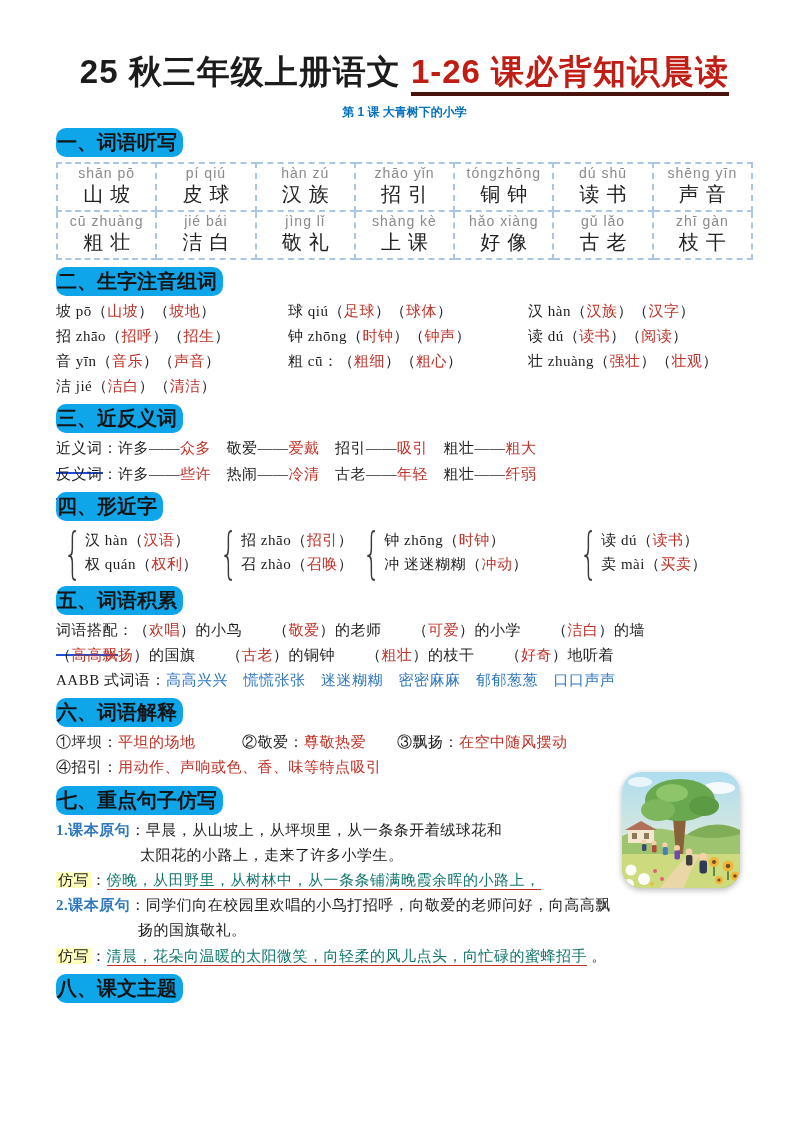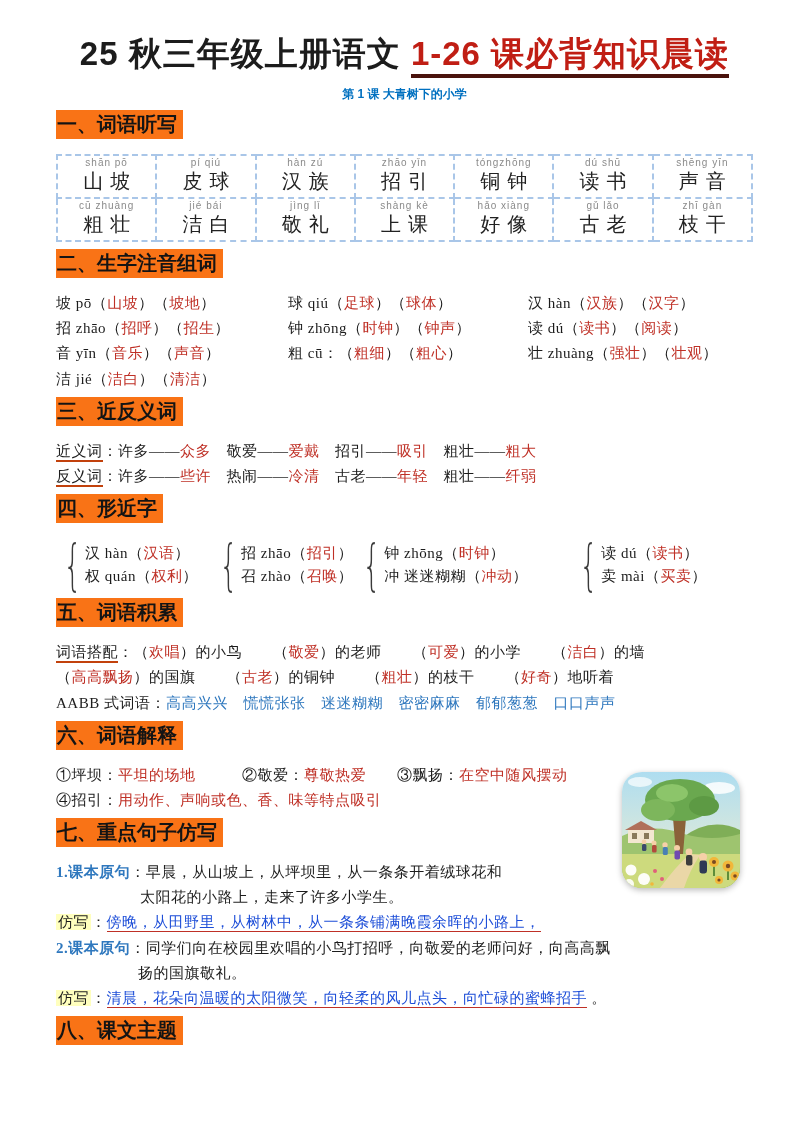--- a/index.html
+++ b/index.html
@@ -12,58 +12,59 @@
     font-family:"Liberation Serif","DejaVu Serif",serif;
     color:#1c1c1c;
     padding:30px 40px 0 56px;
     overflow:hidden;
   }
   
   .title{
     text-align:center; white-space:nowrap;
     font-family:"Liberation Sans","DejaVu Sans",sans-serif;
     font-size:33px; font-weight:900; letter-spacing:1px;
-    margin-top:2px;
+    margin-top:20px;
   }
   .title .t-red{ color:#c01e14; border-bottom:4px solid #4a130d; padding-bottom:2px; }
   .subtitle{
     text-align:center;
     font-family:"Liberation Sans","DejaVu Sans",sans-serif;
     font-size:12px; font-weight:bold; color:#0070c0;
     margin-top:9px; margin-bottom:2px;
   }
   
   .sec-h{
     display:inline-block;
     font-family:"Liberation Sans","DejaVu Sans",sans-serif;
     font-size:20px; font-weight:bold; color:#141414;
-    background:#f97316;
+    background:#0ea5e9;
     padding:1px 6px 1px 1px;
-    margin:5px 0 13px 0;
+    margin:5px 0 3px 0;
     line-height:1.25;
+    border-radius:10px;
   }
   .sec{ line-height:0; } .sec > *{ line-height:normal; }
   
   .line{
     font-size:15px; line-height:1.68; white-space:nowrap;
     letter-spacing:0.5px;
   }
   .sg-k{ color:#1c1c1c; }
   .sg-r{ color:#bf3026; }
-  .sg-ru{ color:#1d4ed8; border-bottom:1.5px solid #bf3026; padding-bottom:1px; }
+  .sg-ru{ color:#0f766e; border-bottom:1.5px solid #bf3026; padding-bottom:1px; }
   .sg-bl{ color:#2f78be; }
   .sg-blb{ color:#2f78be; font-weight:bold; }
-  .sg-lb{ border-bottom:2px solid #c2410c; padding-bottom:1px; }
+  .sg-lb{ border-bottom:2px solid #1d4ed8; padding-bottom:16px; }
   .sg-hy{ background:#ffffbe; padding:0 2px; }
   
   table.dict{ width:100%; border-collapse:collapse; table-layout:fixed; margin:2px 0 2px 0; }
   table.dict td{
     border:2px dashed #a9c6e8; text-align:center; padding:1px 0 3px 0;
   }
-  .py{ display:block; font-size:10px; color:#8a8a8a; letter-spacing:1px; line-height:1.2;
+  .py{ display:block; font-size:14px; color:#8a8a8a; letter-spacing:1px; line-height:1.2;
        font-family:"Liberation Sans","DejaVu Sans",sans-serif; }
   .wd{ display:block; font-size:20px; color:#222; letter-spacing:7px; line-height:1.25; text-indent:7px; }
   
   .s2-grid{ display:grid; grid-template-columns:232px 240px auto; }
   
   .fg-row{ display:flex; align-items:center; margin:3px 0 2px 0; }
   .fgroup{ display:flex; align-items:center; }
   .brace{
     font-family:"DejaVu Sans","Liberation Sans",sans-serif;
     font-size:52px; font-weight:200; color:#3a3a3a;

